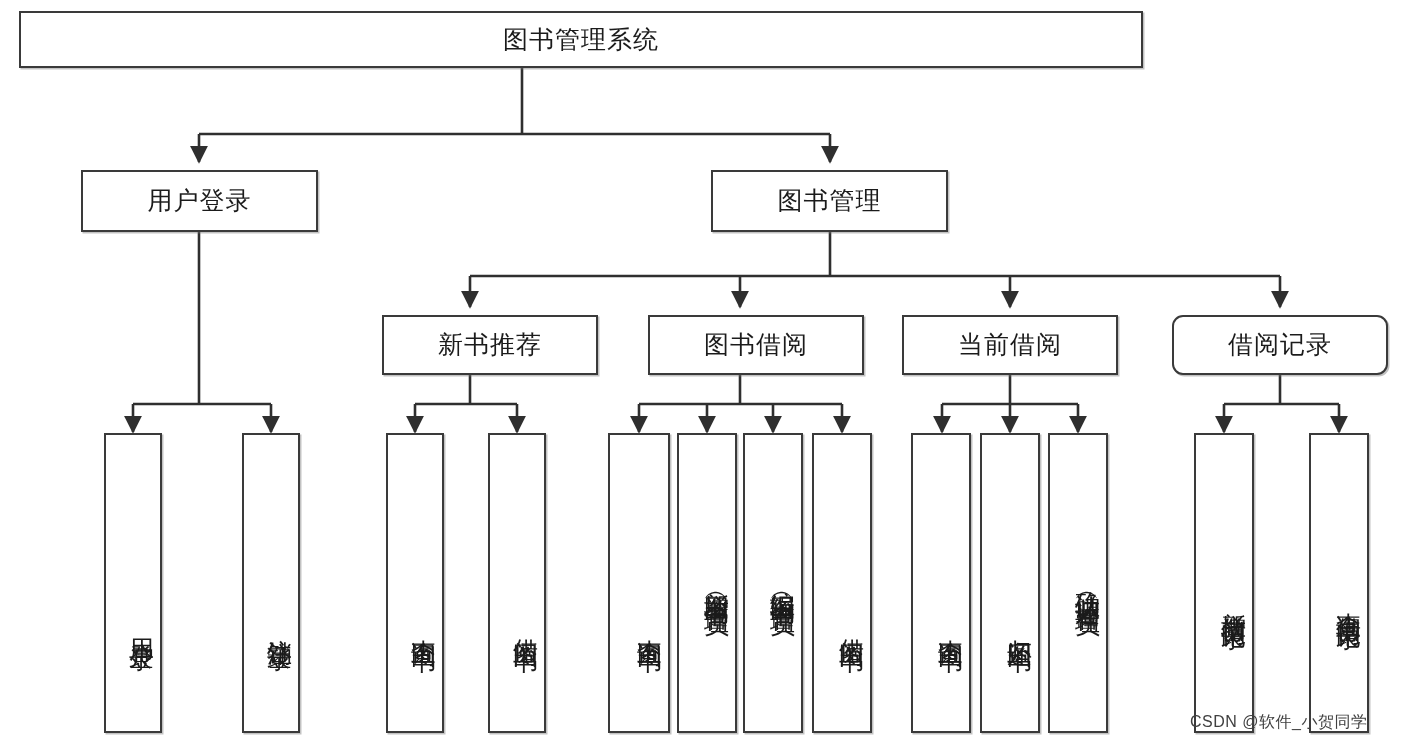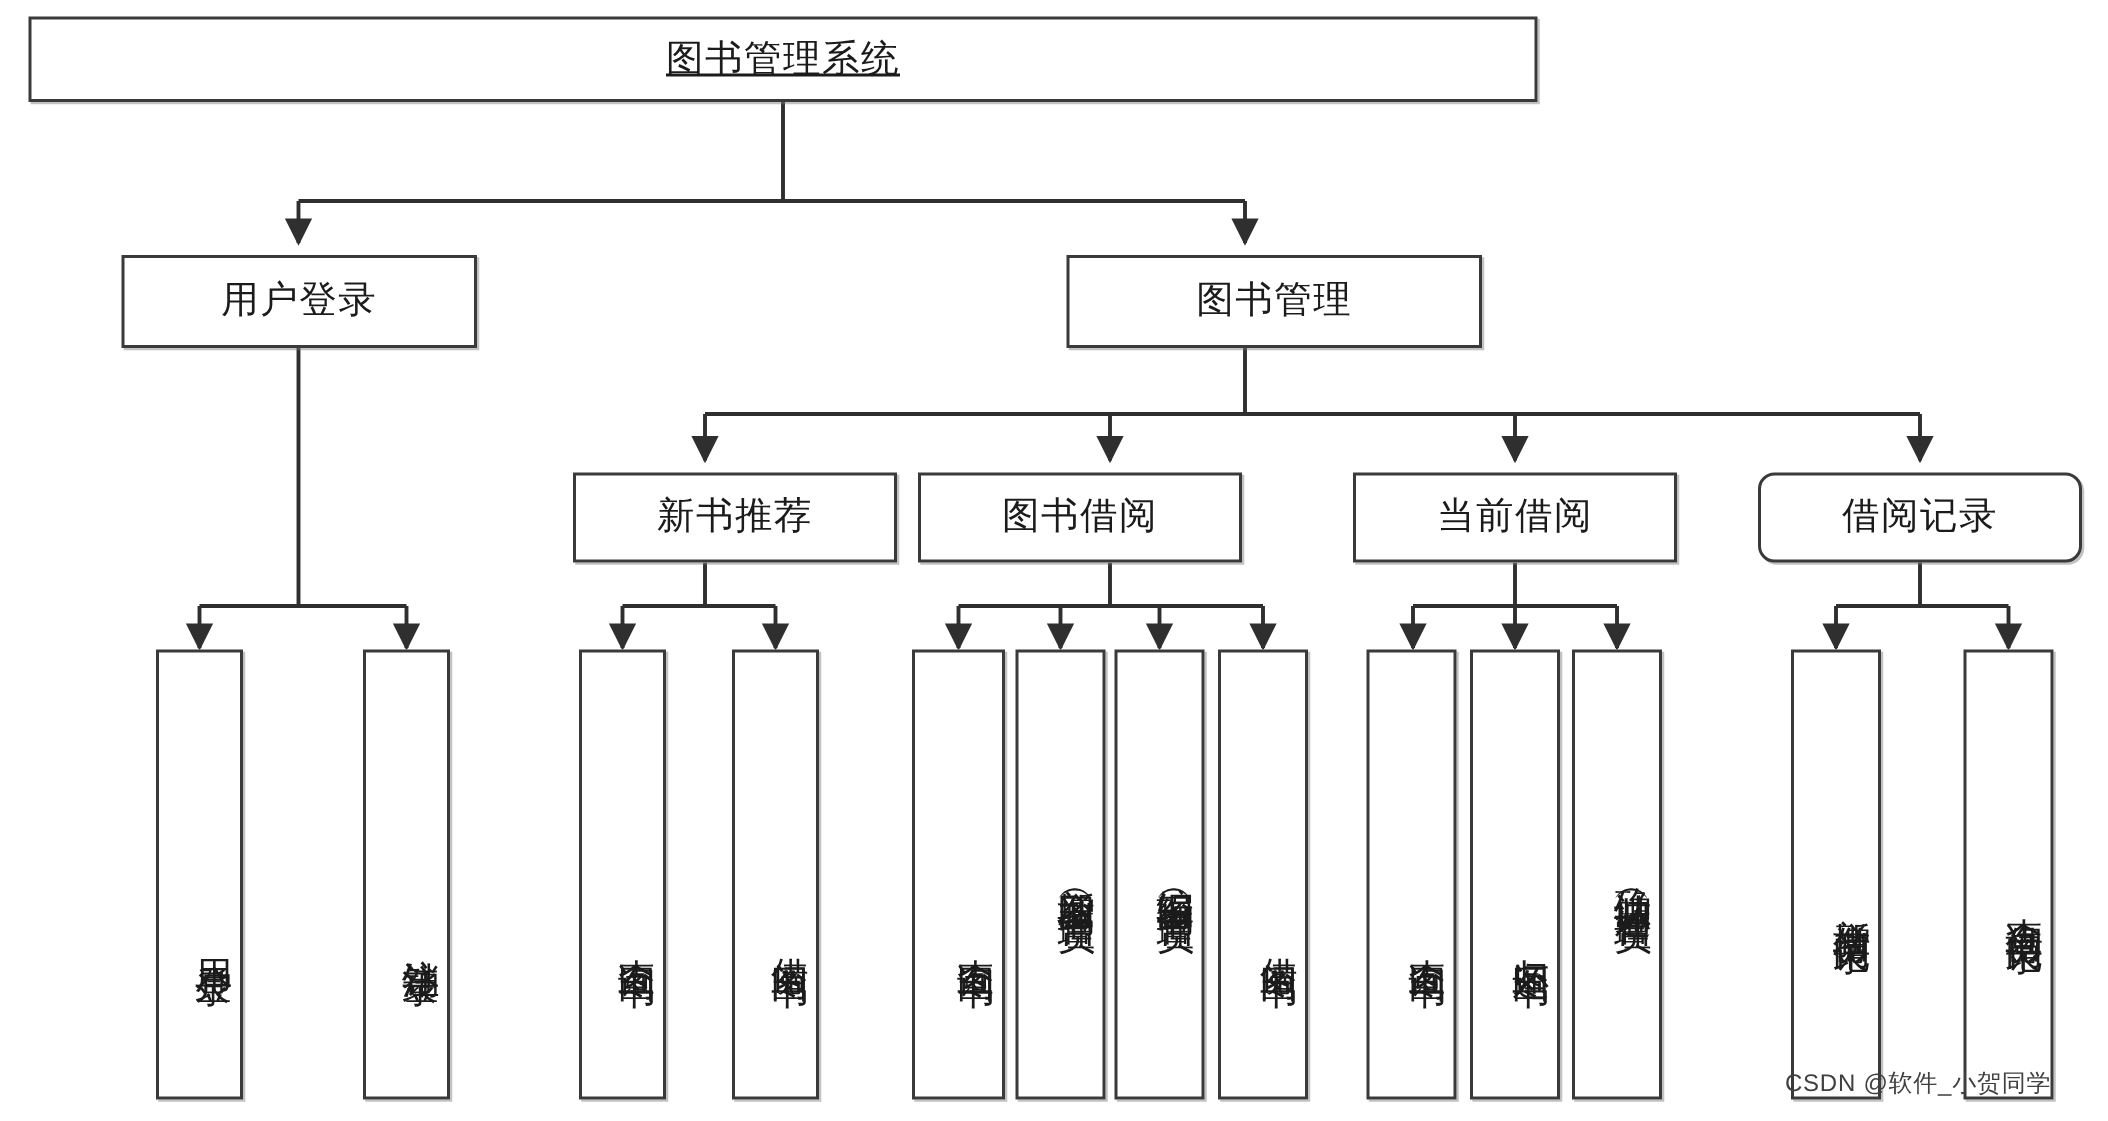--- a/index.html
+++ b/index.html
@@ -112,27 +112,27 @@
       <path d="M 1010 404 L 1010 432" marker-end="url(#arrow)"></path>
       <path d="M 1078 404 L 1078 432" marker-end="url(#arrow)"></path>
 
       <path d="M 1280 375 L 1280 404"></path>
       <path d="M 1224 404 L 1339 404"></path>
       <path d="M 1224 404 L 1224 432" marker-end="url(#arrow)"></path>
       <path d="M 1339 404 L 1339 432" marker-end="url(#arrow)"></path>
     </g>
   </svg>
 
-  <div class="node h" style="left:19px; top:11px; width:1006px; height:57px;text-decoration:underline;">图书管理系统</div>
+  <div class="node h" style="left:19px; top:11px; width:1124px; height:57px;">图书管理系统</div>
 
   <div class="node h" style="left:81px; top:170px; width:237px; height:62px;">用户登录</div>
-  <div class="node h" style="left:711px; top:170px; width:277px; height:62px;">图书管理</div>
+  <div class="node h" style="left:711px; top:170px; width:237px; height:62px;">图书管理</div>
 
   <div class="node h" style="left:382px; top:315px; width:216px; height:60px;">新书推荐</div>
-  <div class="node h" style="left:612px; top:315px; width:216px; height:60px;text-align:right;">图书借阅</div>
+  <div class="node h" style="left:648px; top:315px; width:216px; height:60px;text-align:right;">图书借阅</div>
   <div class="node h" style="left:902px; top:315px; width:216px; height:60px;">当前借阅</div>
   <div class="node h" style="left:1172px; top:315px; width:216px; height:60px;border-radius:11px;">借阅记录</div>
 
   <div class="node v" style="left:104px; top:433px; width:58px; height:300px; padding-top:84px;">用户登录</div>
   <div class="node v" style="left:242px; top:433px; width:58px; height:300px; padding-top:84px;">注销登录</div>
 
   <div class="node v" style="left:386px; top:433px; width:58px; height:300px; padding-top:84px;">查询图书</div>
   <div class="node v" style="left:488px; top:433px; width:58px; height:300px; padding-top:84px;">借阅图书</div>
 
   <div class="node v" style="left:608px; top:433px; width:62px; height:300px; padding-top:84px;">查询图书</div>

